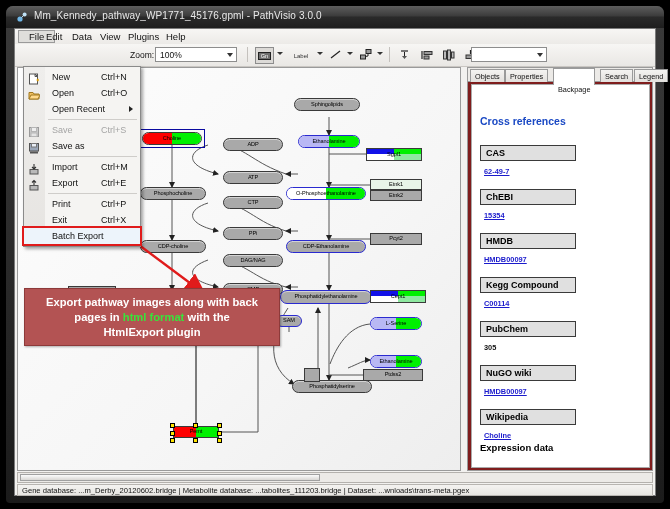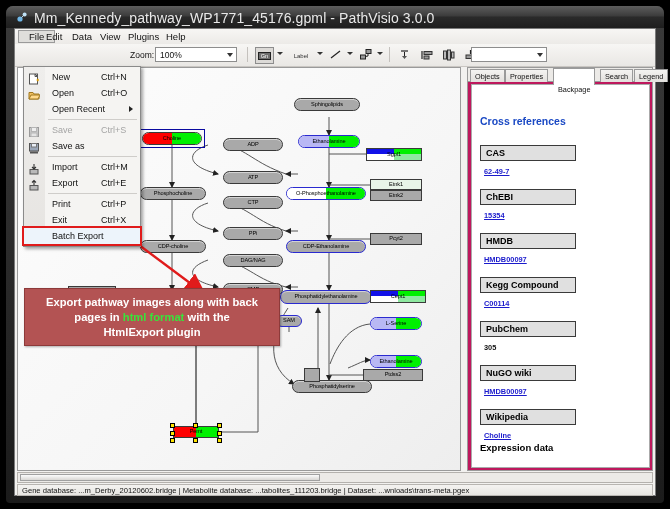--- a/index.html
+++ b/index.html
@@ -7,21 +7,21 @@
 
   #root{position:relative;width:670px;height:509px;background:#000;}
 
   
   .win-frame{position:absolute;left:6px;top:6px;width:658px;height:497px;
     background:linear-gradient(180deg,#3a3a3a 0%,#1b1b1b 100%);
     border-radius:7px 7px 4px 4px;box-shadow:0 0 4px #000;}
   .titlebar{position:absolute;left:0;top:0;width:658px;height:22px;
     border-radius:7px 7px 0 0;
     background:linear-gradient(180deg,#5d5d5d 0%,#3c3c3c 45%,#2a2a2a 50%,#1e1e1e 100%);}
-  .title-text{position:absolute;left:28px;top:4px;font-size:14px;color:#e9e9e9;
+  .title-text{position:absolute;left:28px;top:4px;font-size:10px;color:#e9e9e9;
     white-space:nowrap;letter-spacing:.1px;}
   .title-ico{position:absolute;left:10px;top:5px;width:12px;height:12px;}
   .title-ico svg{display:block;}
 
   
   .client{position:absolute;left:8px;top:22px;width:642px;height:468px;background:#f2f1ef;
     border:1px solid #7b7b7b;box-sizing:border-box;}
 
   
   .menubar{position:absolute;left:0;top:0;width:100%;height:15px;
@@ -83,21 +83,21 @@
   .callout{position:absolute;left:24px;top:288px;width:254px;height:56px;
     background:#b35353;border:1px solid #8d3a3a;z-index:20;
     display:flex;flex-direction:column;align-items:center;justify-content:center;
     color:#fff;font-weight:bold;font-size:11.2px;line-height:15px;text-align:center;
     box-shadow:1px 1px 2px rgba(0,0,0,.3);}
   .callout .hl{color:#39e33b;}
   svg.red-arrow{position:absolute;left:0;top:0;width:670px;height:509px;z-index:19;pointer-events:none;}
 
   
   .sidepanel{position:absolute;left:452px;top:38px;width:186px;height:404px;
-    background:#be185d;border:1px solid #9a9a9a;box-sizing:border-box;}
+    background:#7f1d1d;border:1px solid #9a9a9a;box-sizing:border-box;}
   .tabstrip{position:absolute;left:0;top:0;width:100%;height:14px;
     background:#eceae7;border-bottom:1px solid #9a9a9a;box-sizing:border-box;}
   .tab{position:absolute;top:1px;height:13px;font-size:7.3px;color:#111;
     padding:2px 4px 0 4px;box-sizing:border-box;border:1px solid #9a9a9a;
     background:linear-gradient(180deg,#f4f3f1,#e2e0dd);border-bottom:none;white-space:nowrap;}
   .tab.sel{background:#fff;top:0;height:15px;padding-top:16px;z-index:4;}
   .bp-scroll{position:absolute;left:3px;top:16px;width:179px;height:384px;background:#fff;
     border:1px solid #aaa;box-sizing:border-box;overflow:hidden;}
   .bp-h1{position:absolute;left:8px;top:30px;font-size:10.5px;font-weight:bold;color:#1a49c4;}
   .xref{position:absolute;left:8px;width:96px;height:16px;background:#e0e0e0;

